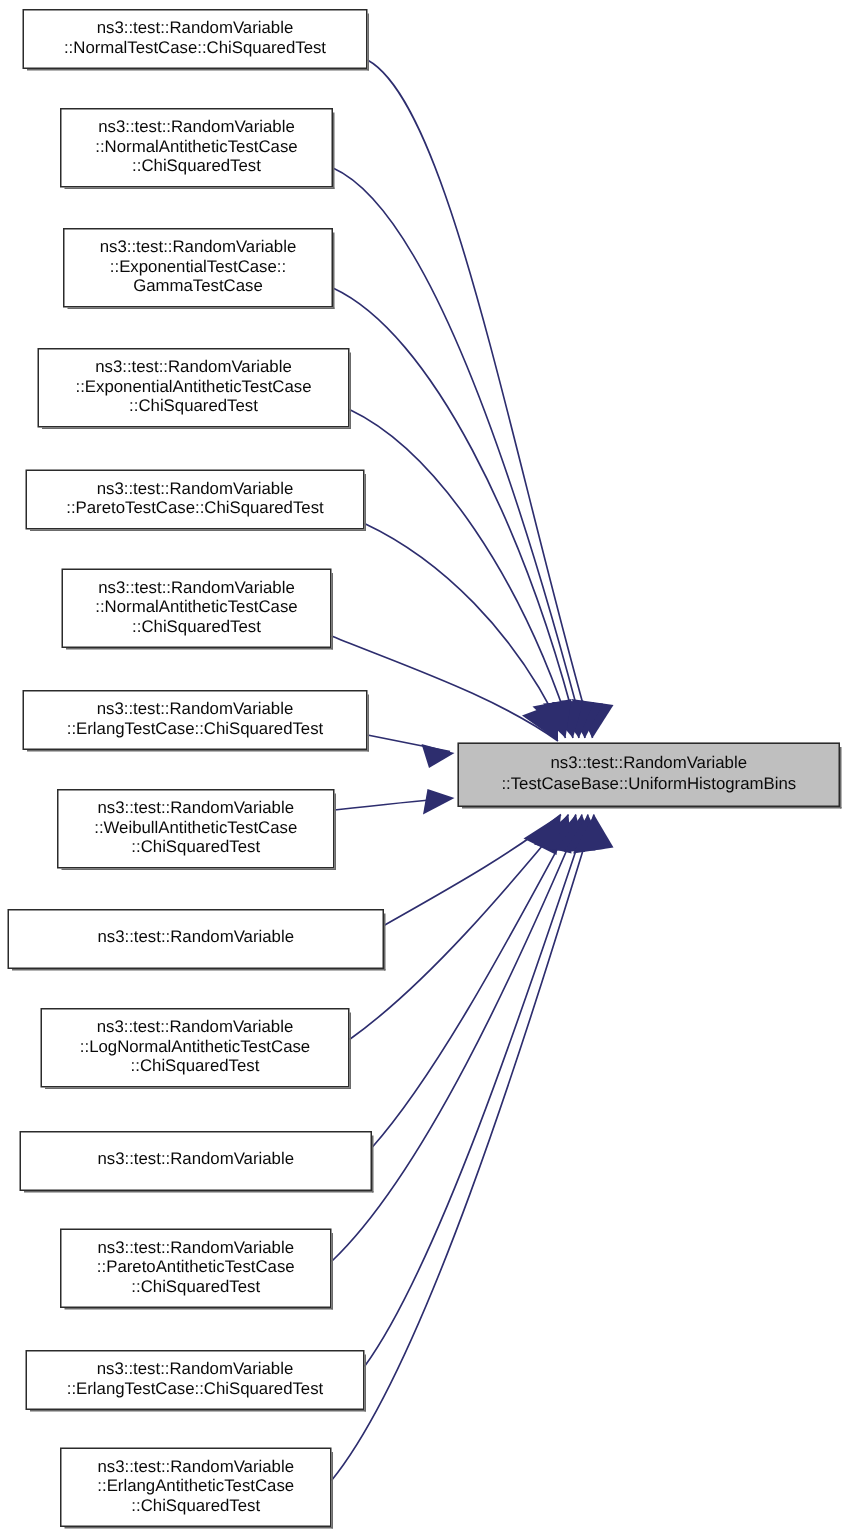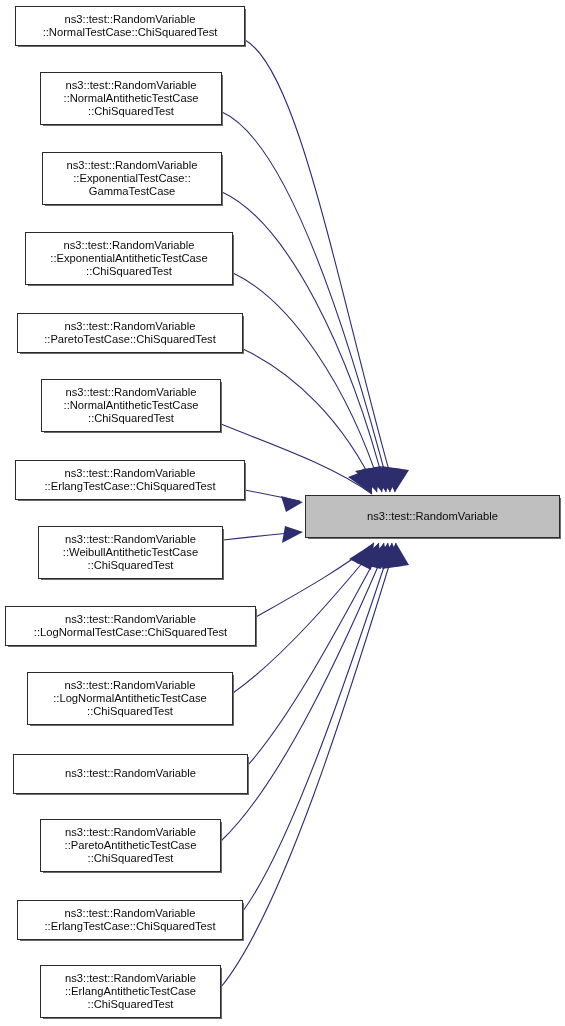--- a/index.html
+++ b/index.html
@@ -129,21 +129,20 @@
         <span class="line">ns3::test::RandomVariable</span>
         <span class="line">::ErlangTestCase::ChiSquaredTest</span>
       </div>
       <div class="node shadow" style="left: 38px; top: 526px; width: 185px; height: 53px;">
         <span class="line">ns3::test::RandomVariable</span>
         <span class="line">::WeibullAntitheticTestCase</span>
         <span class="line">::ChiSquaredTest</span>
       </div>
       <div class="node shadow" style="left: 5px; top: 606px; width: 251px; height: 40px;">
         <span class="line">ns3::test::RandomVariable</span>
-        <span class="line">::LogNormalTestCase::ChiSquaredTest</span>
       </div>
       <div class="node shadow" style="left: 27px; top: 672px; width: 206px; height: 53px;">
         <span class="line">ns3::test::RandomVariable</span>
         <span class="line">::LogNormalAntitheticTestCase</span>
         <span class="line">::ChiSquaredTest</span>
       </div>
       <div class="node shadow" style="left: 13px; top: 754px; width: 235px; height: 40px;">
         <span class="line">ns3::test::RandomVariable</span>
       </div>
       <div class="node shadow" style="left: 40px; top: 819px; width: 181px; height: 53px;">
@@ -155,15 +154,16 @@
         <span class="line">ns3::test::RandomVariable</span>
         <span class="line">::ErlangTestCase::ChiSquaredTest</span>
       </div>
       <div class="node shadow" style="left: 40px; top: 965px; width: 181px; height: 53px;">
         <span class="line">ns3::test::RandomVariable</span>
         <span class="line">::ErlangAntitheticTestCase</span>
         <span class="line">::ChiSquaredTest</span>
       </div>
       <div class="node shadow target" style="left: 305px; top: 495px; width: 255px; height: 43px;">
         <span class="line">ns3::test::RandomVariable</span>
+        <span class="line">::TestCaseBase::UniformHistogramBins</span>
       </div>
     </div>
 </div>
 
 </body></html>

